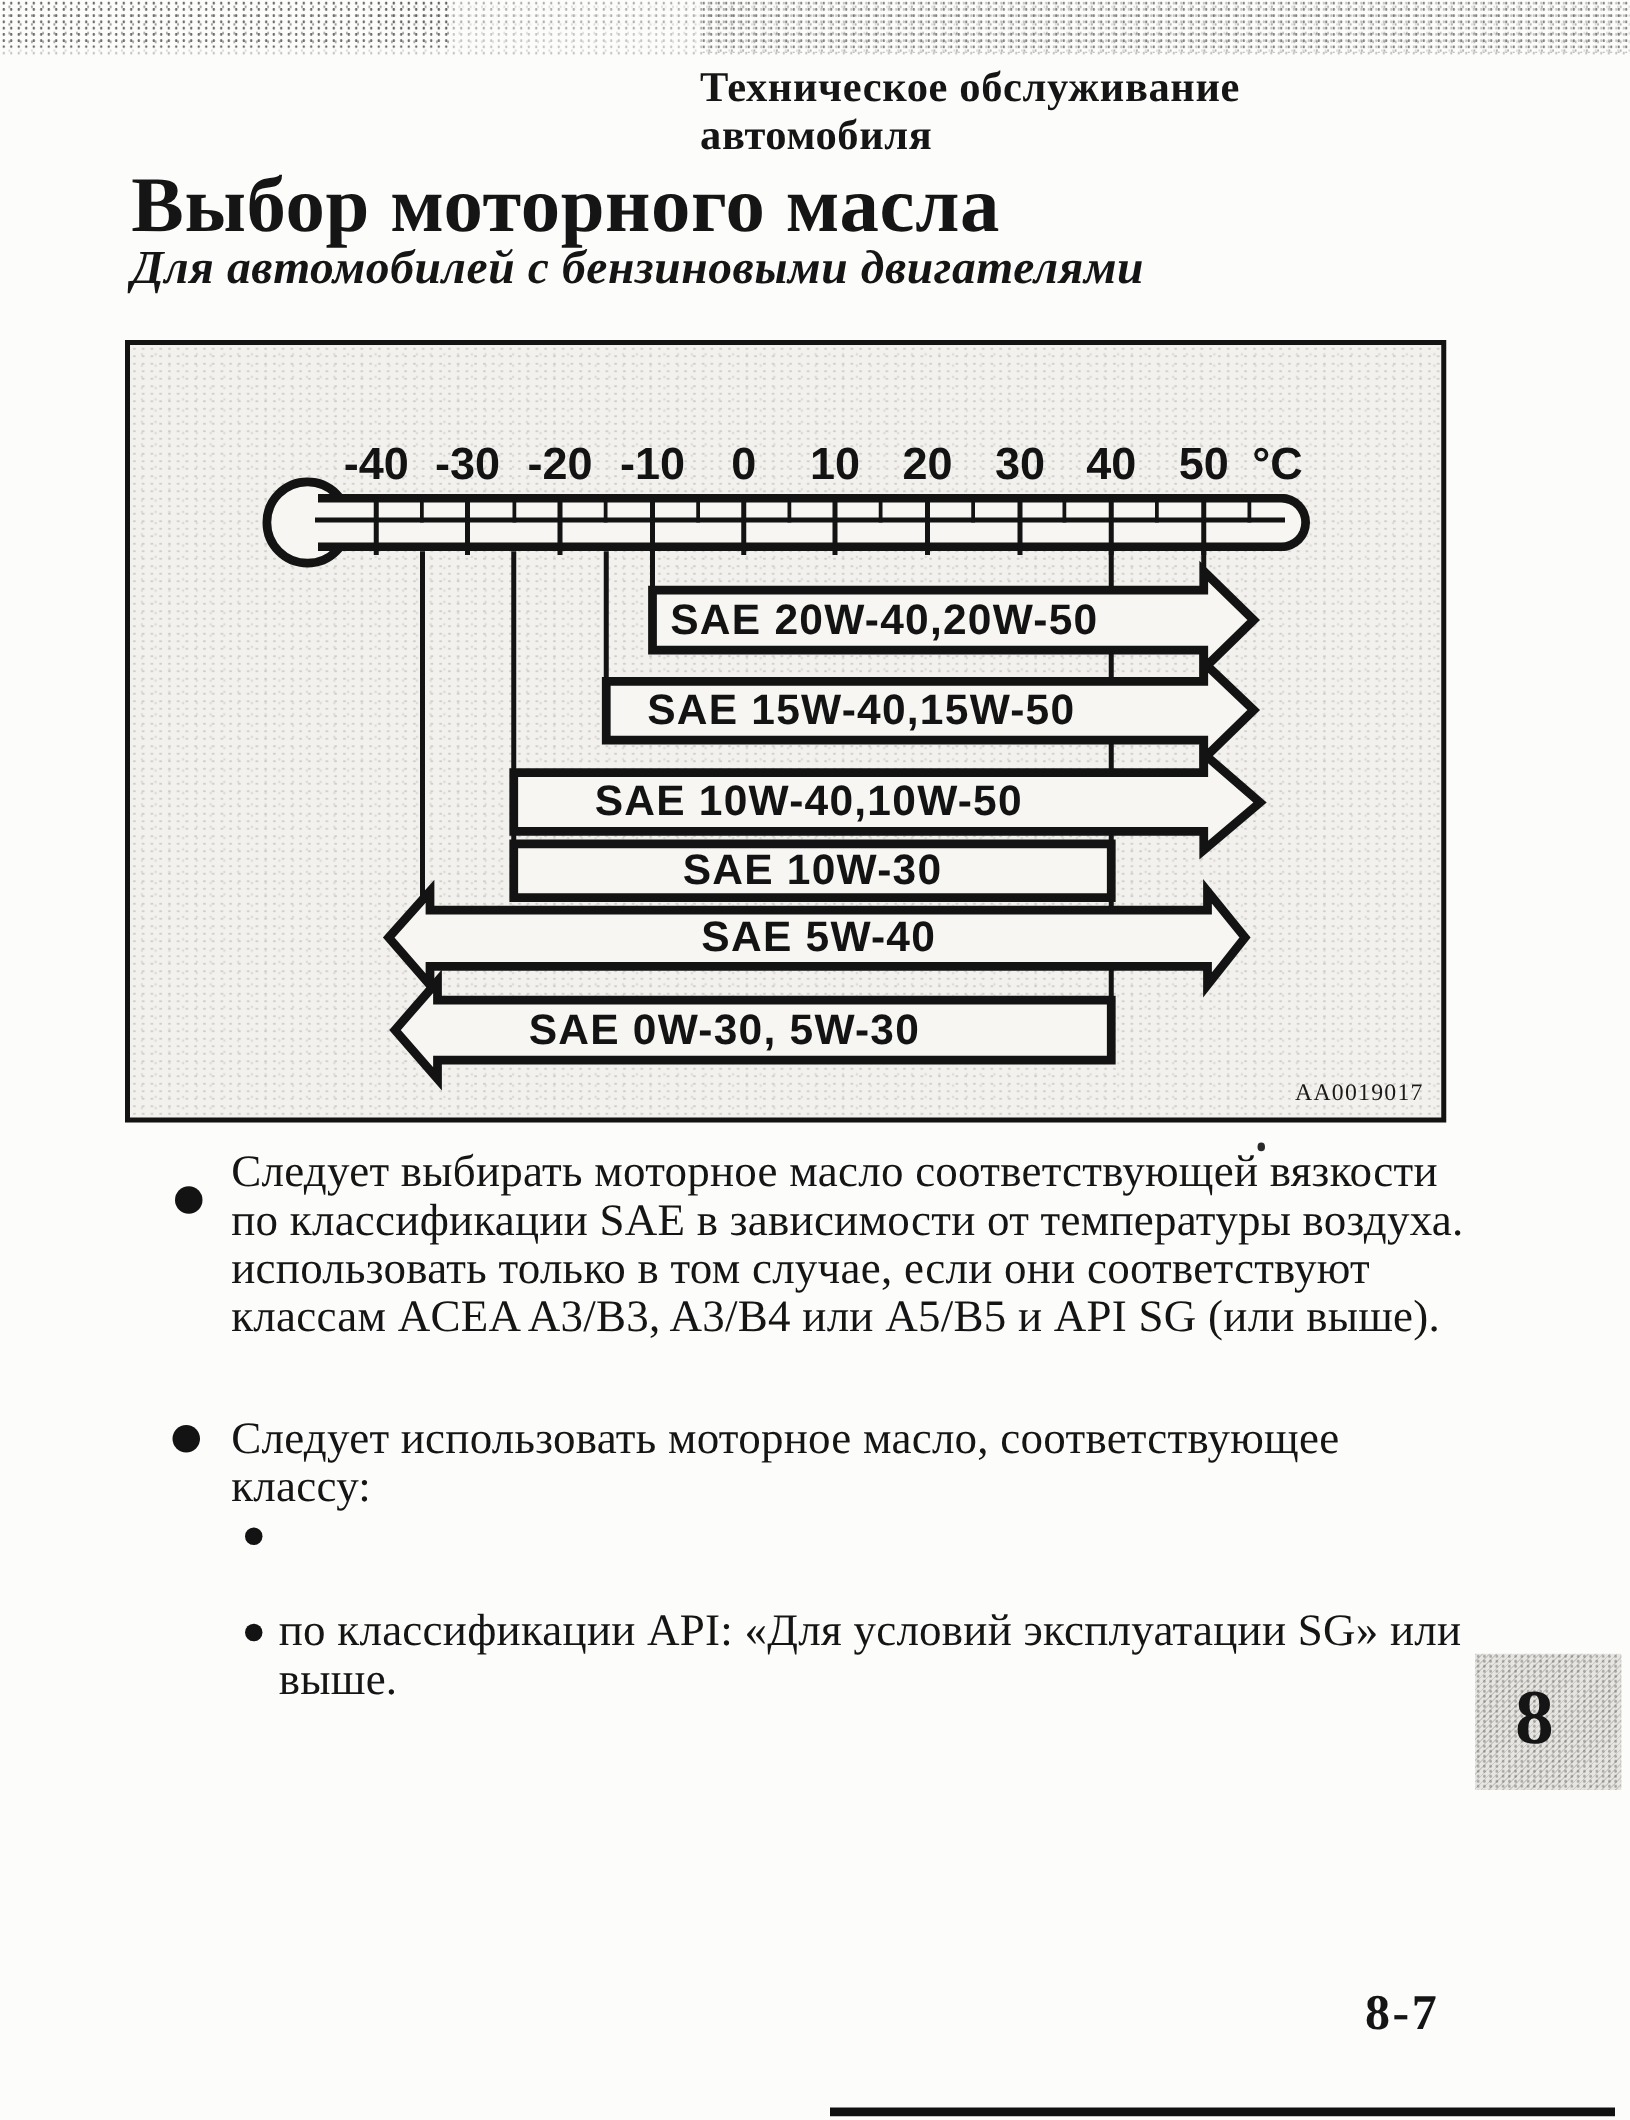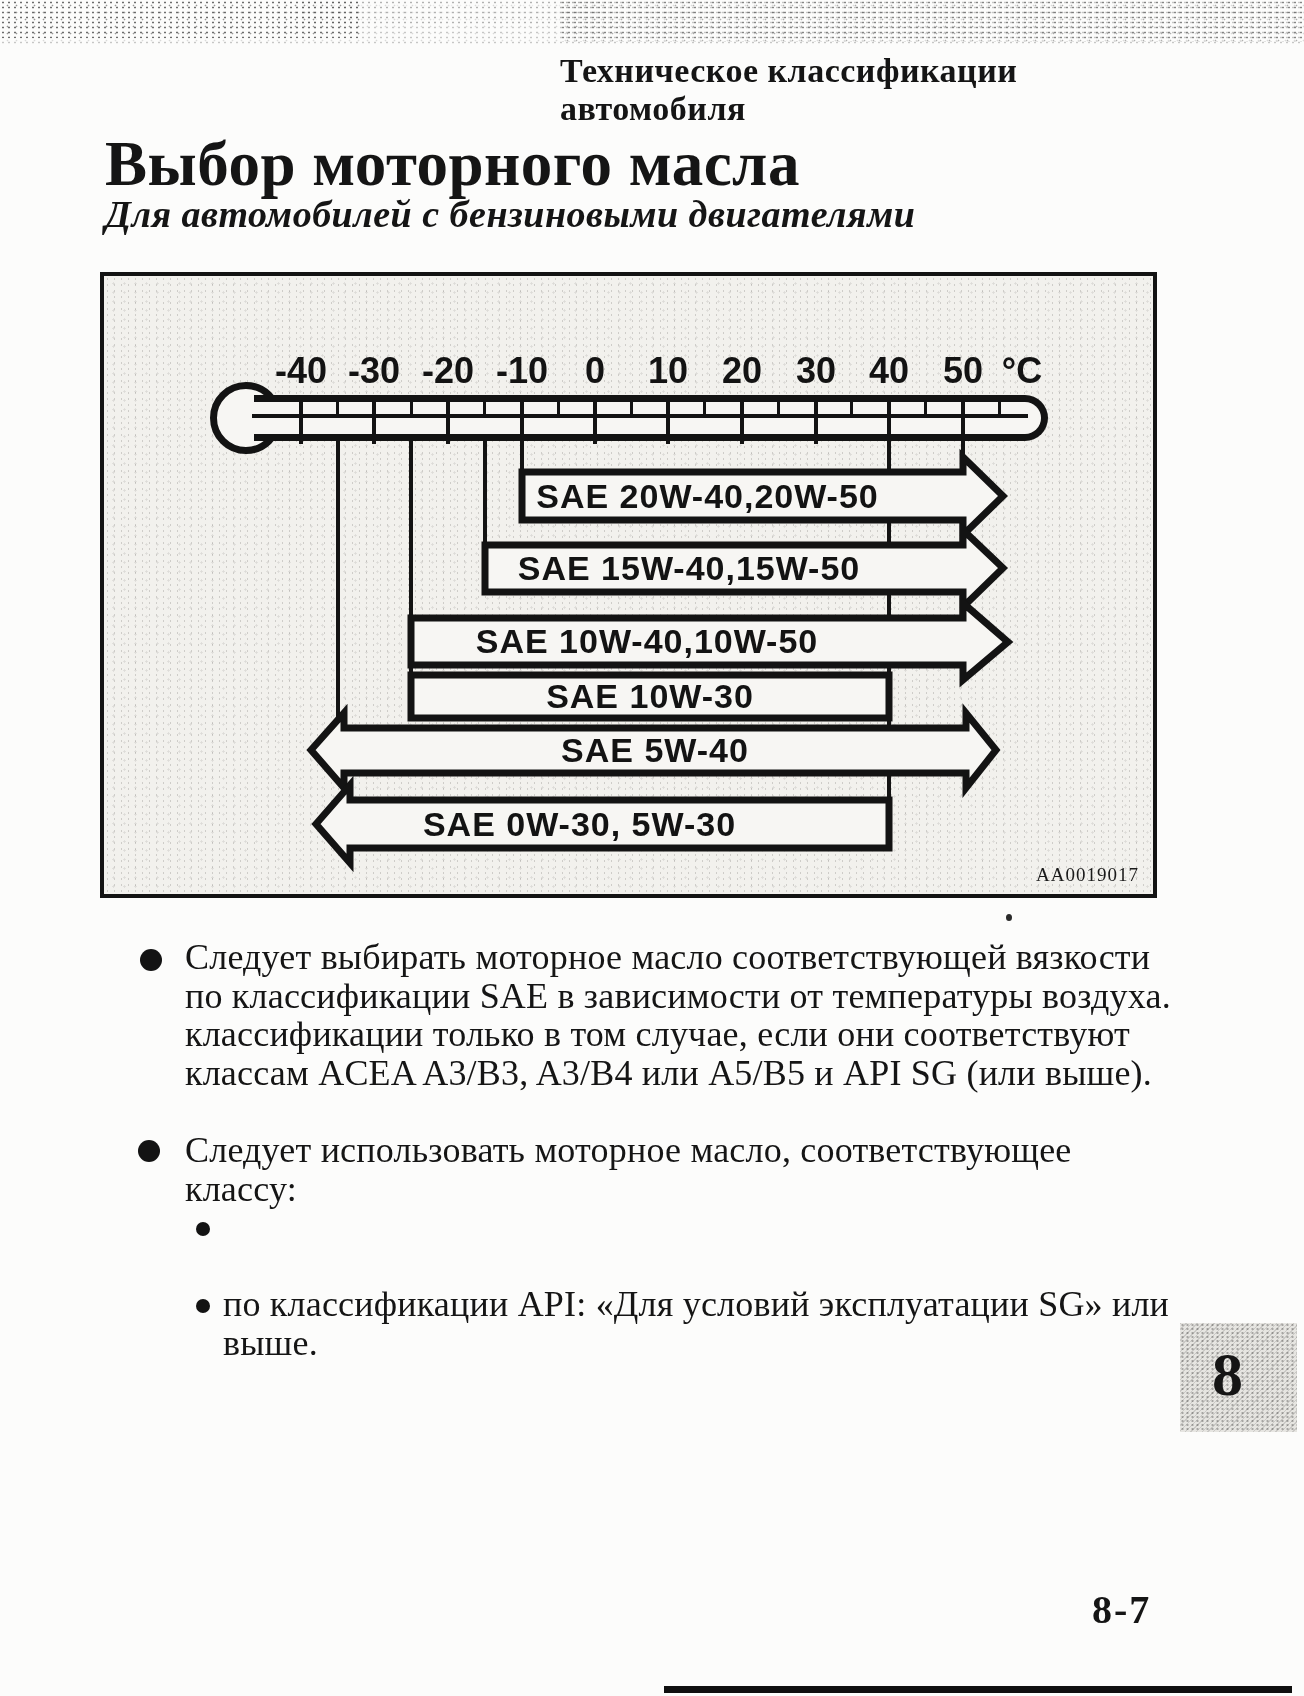--- a/index.html
+++ b/index.html
@@ -62,21 +62,21 @@
   .dot-artifact{left:1006px;top:914px;width:6px;height:7px;border-radius:50%;background:#2a2a2a;}
 </style>
 </head>
 <body>
 
 <div class="abs speck speck-light" style="left:0;top:0;width:1304px;height:46px;"></div>
 <div class="abs speck" style="left:0;top:0;width:360px;height:38px;"></div>
 <div class="abs speck" style="left:560px;top:0;width:744px;height:42px;"></div>
 <div class="abs speck speck-faint" style="left:300px;top:0;width:300px;height:24px;"></div>
 
-<div class="abs running-header">Техническое классификации автомобиля</div>
+<div class="abs running-header">Техническое обслуживание автомобиля</div>
 <div class="abs page-title">Выбор моторного масла</div>
 <div class="abs page-subtitle">Для автомобилей с бензиновыми двигателями</div>
 
 <div class="abs figure">
 
   <div class="abs bulb paper"></div>
   <div class="abs tube paper"></div>
   <div class="abs midline"></div>
 
   <div class="abs tick major" style="left:195px;"></div>
@@ -135,24 +135,24 @@
   <div class="abs arrow-label" style="left:307px;top:399px;width:478px;height:43px;text-align:center;">SAE 10W-30</div>
   <div class="abs arrow-label" style="left:240px;top:452px;width:622px;height:45px;">SAE 5W-40</div>
   <div class="abs arrow-label pr80" style="left:246px;top:524px;width:539px;height:48px;">SAE 0W-30, 5W-30</div>
 
   <div class="abs fig-code">AA0019017</div>
 </div>
 
 <div class="abs dot-artifact"></div>
 
 <div class="abs bullet-dot" style="left:140px;top:949px;"></div>
-<div class="abs body-block" style="left:185px;top:938px;">
+<div class="abs body-block" style="left:185px;top:918px;">
   <div>Следует выбирать моторное масло соответствующей вязкости</div>
   <div>по классификации SAE в зависимости от температуры воздуха.</div>
-  <div>классификации только в том случае, если они соответствуют</div>
+  <div>использовать только в том случае, если они соответствуют</div>
   <div>классам ACEA A3/B3, A3/B4 или A5/B5 и API SG (или выше).</div>
 </div>
 
 <div class="abs bullet-dot" style="left:138px;top:1140px;"></div>
 <div class="abs body-block" style="left:185px;top:1131px;">
   <div>Следует использовать моторное масло, соответствующее</div>
   <div>классу:</div>
 </div>
 
 <div class="abs sub-dot" style="left:196px;top:1222px;"></div>

